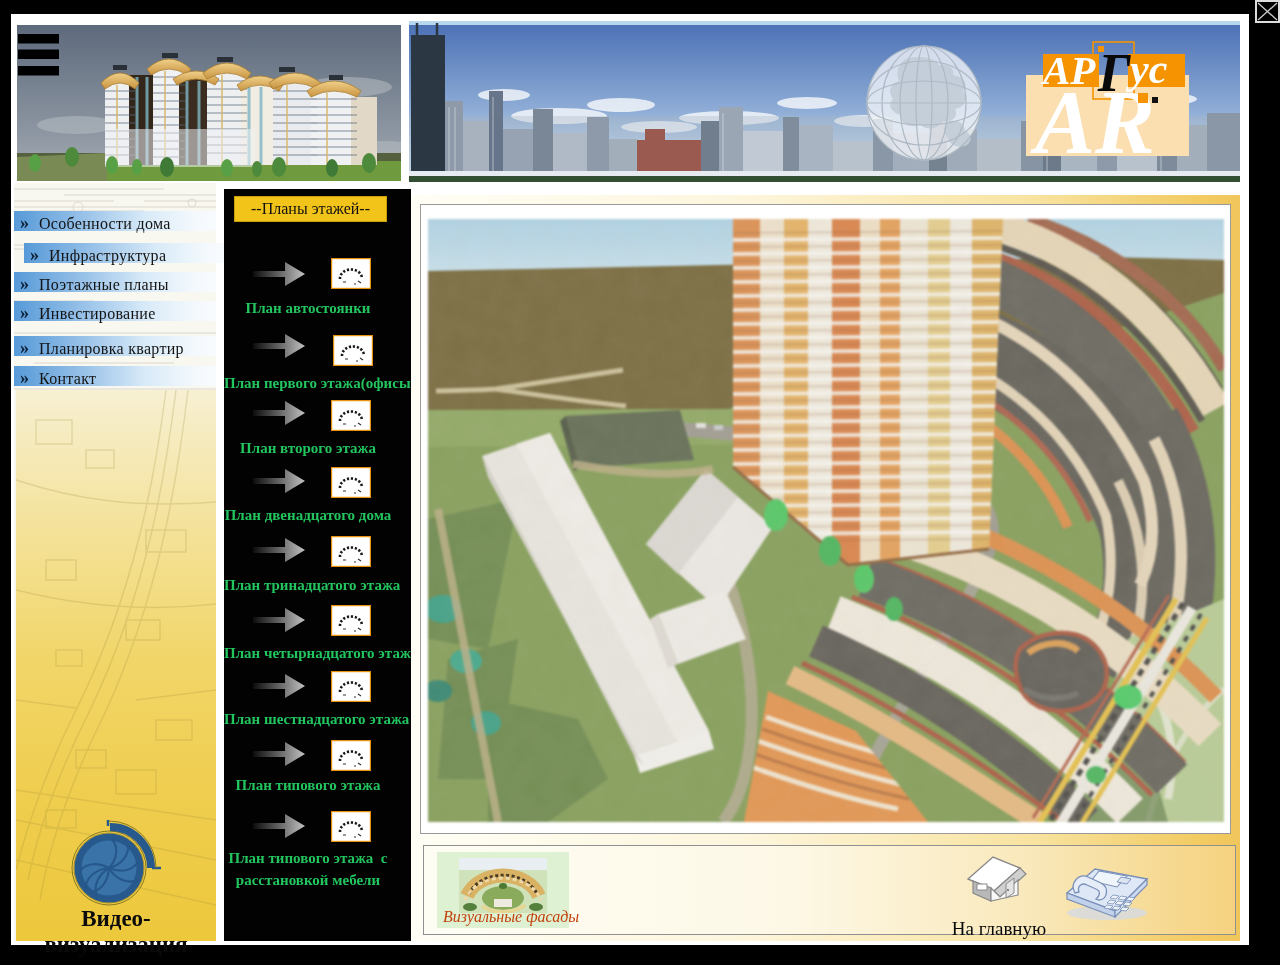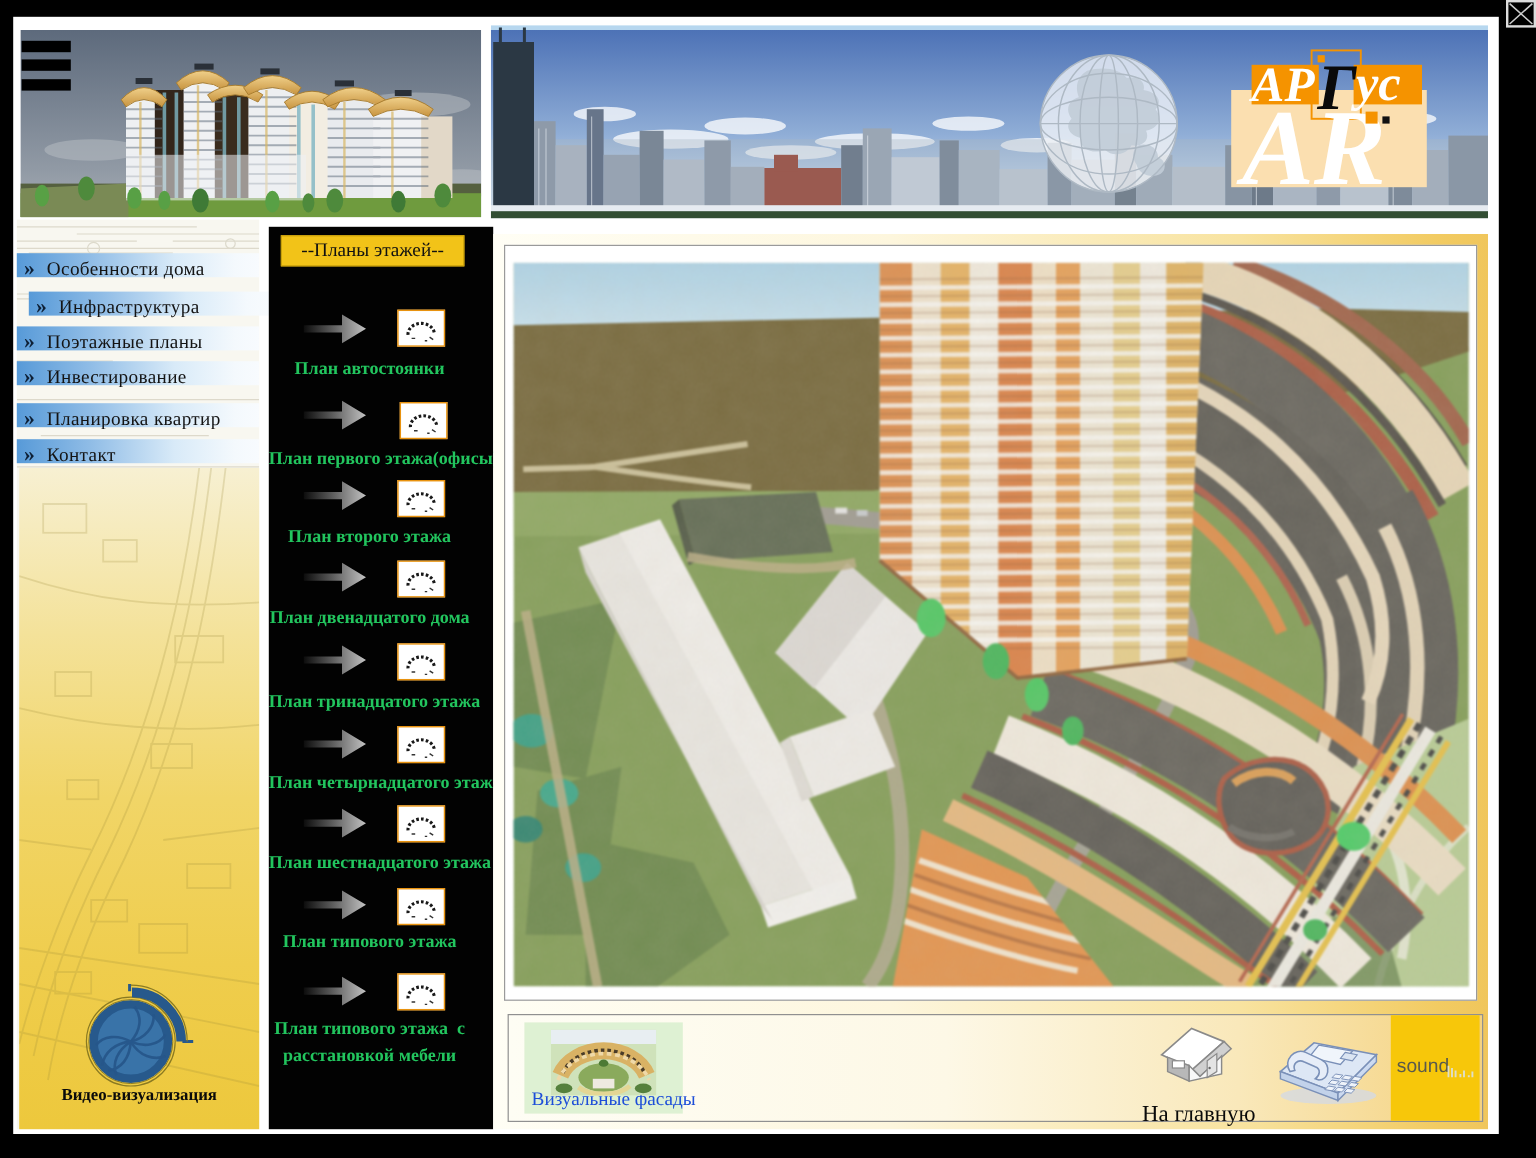--- a/index.html
+++ b/index.html
@@ -276,21 +276,21 @@
 <path d="M45,50 C57,55 68,53 74,44"></path>
 <path d="M45,50 C52,62 64,66 74,62"></path>
 <path d="M45,50 C44,64 37,73 26,74"></path>
 <path d="M45,50 C34,57 29,68 33,78"></path>
 <path d="M45,50 C32,51 23,59 21,70"></path>
 <path d="M45,50 C34,44 22,45 16,53"></path>
 </g>
 </g>
 </svg>
 
-<div class="abs" style="left:16px;top:906px;width:200px;text-align:center;font-weight:bold;font-size:14px;color:#0a0a0a;">Видео-визуализация</div>
+<div class="abs" style="left:16px;top:906px;width:200px;text-align:center;font-weight:bold;font-size:23px;color:#0a0a0a;">Видео-визуализация</div>
 
 <div class="abs" id="blackpanel" style="left:224px;top:189px;width:187px;height:752px;background:#020202;"></div>
 
 <div class="abs" style="left:234px;top:196px;width:153px;height:26px;background:#f2c318;border:1px solid #caa00a;color:#111;font-weight:normal;font-size:16px;text-align:center;line-height:24px;">--Планы этажей--</div>
 
 <svg class="abs" style="left:0;top:0;width:0;height:0;position:absolute;">
 <defs>
 <linearGradient id="arrg" x1="0" y1="0" x2="1" y2="0">
 <stop offset="0" stop-color="#0c0c0c"></stop>
         <stop offset="0.45" stop-color="#5a5a5a"></stop>
@@ -582,21 +582,21 @@
       <feColorMatrix in="n" type="matrix" values="0 0 0 0 0.55  0 0 0 0 0.5  0 0 0 0 0.4  0 0 0 1.0 0"></feColorMatrix>
     </filter>
 <rect width="796" height="603" fill="#ffffff" opacity="0.05"></rect>
 <rect width="796" height="603" filter="url(#grain)" opacity="0.18"></rect>
 <rect width="796" height="603" filter="url(#blotch)" opacity="0.10"></rect>
 </svg>
 
 <div class="abs" id="bottombar" style="left:423px;top:845px;width:813px;height:90px;border:1px solid #909090;background:linear-gradient(90deg,#fefdf4 0%,#fdf8e6 45%,#f9e8ba 75%,#f6d88f 93%,#f5d280 100%);">
 
   <div class="abs" style="left:13px;top:6px;width:132px;height:76px;background:#def1d3;">
-    <div class="abs" style="left:6px;top:56px;width:130px;font-size:16px;color:#1d4ed8;white-space:nowrap;">Визуальные фасады</div>
+    <div class="abs" style="left:6px;top:56px;width:130px;font-size:16px;color:#c2410c;white-space:nowrap;font-style:italic;">Визуальные фасады</div>
   </div>
 
   <svg class="abs" style="left:35px;top:12px;" width="88" height="55" viewBox="0 0 88 55">
     <rect width="88" height="55" fill="#cfe2ba"></rect>
     <rect width="88" height="12" fill="#e8eef2"></rect>
     <path d="M8,38 A38,30 0 0 1 80,38" fill="none" stroke="#d9b264" stroke-width="14"></path>
     <path d="M10,36 A36,28 0 0 1 78,36" fill="none" stroke="#4a3c28" stroke-width="3" stroke-dasharray="3,2.5"></path>
     <path d="M6,42 A40,32 0 0 1 82,42" fill="none" stroke="#efd9a8" stroke-width="3" stroke-dasharray="4,3"></path>
     <ellipse cx="44" cy="40" rx="21" ry="12" fill="#8aaa5c"></ellipse>
     <rect x="35" y="41" width="18" height="8" fill="#eeeae0"></rect>
@@ -632,21 +632,13 @@
         <polygon points="68,34 74,35 71,38 65,37"></polygon>
       <polygon points="49,37 55,38 52,41 46,40"></polygon>
         <polygon points="57,38 63,39 60,42 54,41"></polygon>
         <polygon points="65,39 71,40 68,43 62,42"></polygon>
       <polygon points="46,42 52,43 49,46 43,45"></polygon>
         <polygon points="54,43 60,44 57,47 51,46"></polygon>
         <polygon points="62,44 68,45 65,48 59,47"></polygon>
     </g>
   </svg>
 
-  <div class="abs" style="left:735px;top:0px;width:74px;height:88px;background:#f7c70a;">
-    <div class="abs" style="left:5px;top:34px;font-family:'Liberation Sans',sans-serif;font-size:16px;color:#5a5a4c;">sound</div>
-    <svg class="abs" style="left:47px;top:42px;" width="24" height="10">
-        <g stroke="#dedec8" stroke-width="1.6">
-          <path d="M1,0 L1,10 M4,2 L4,10 M7,4 L7,10 M11,7 L11,10 M14,4 L14,10 M18,8 L18,10 M21,5 L21,10"></path>
-        </g>
-      </svg>
-  </div>
 </div>
 
 </body></html>

